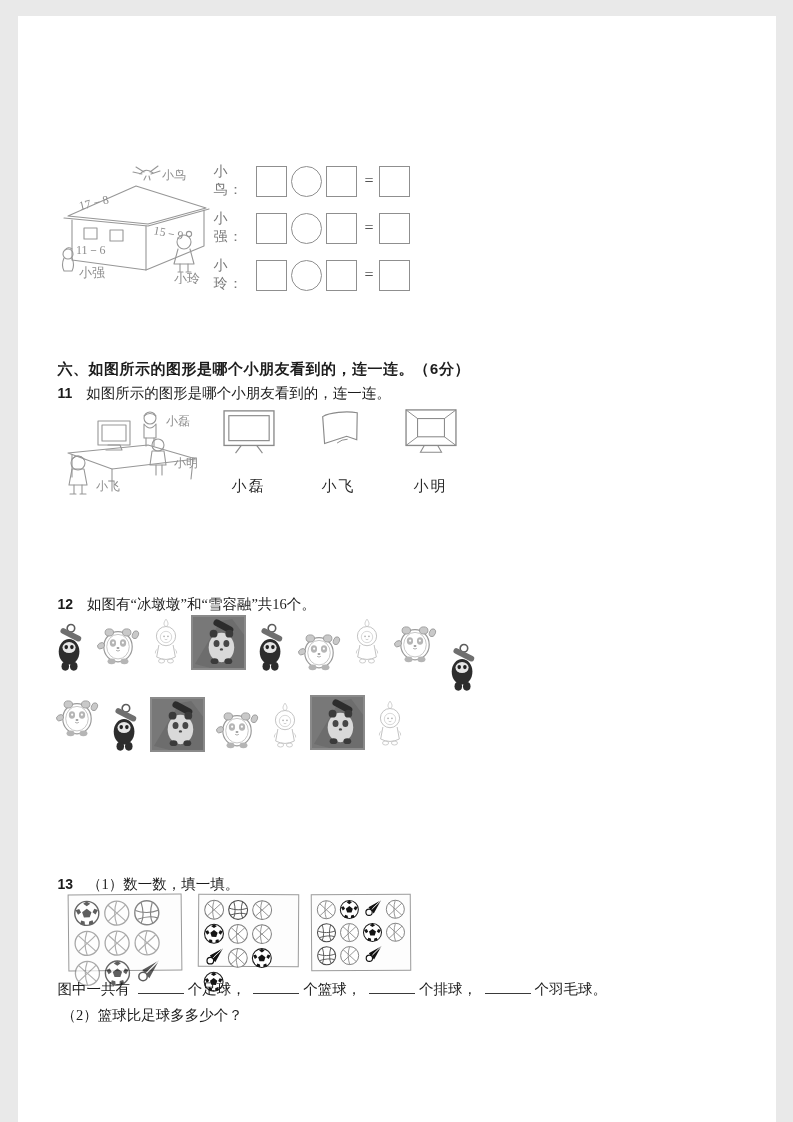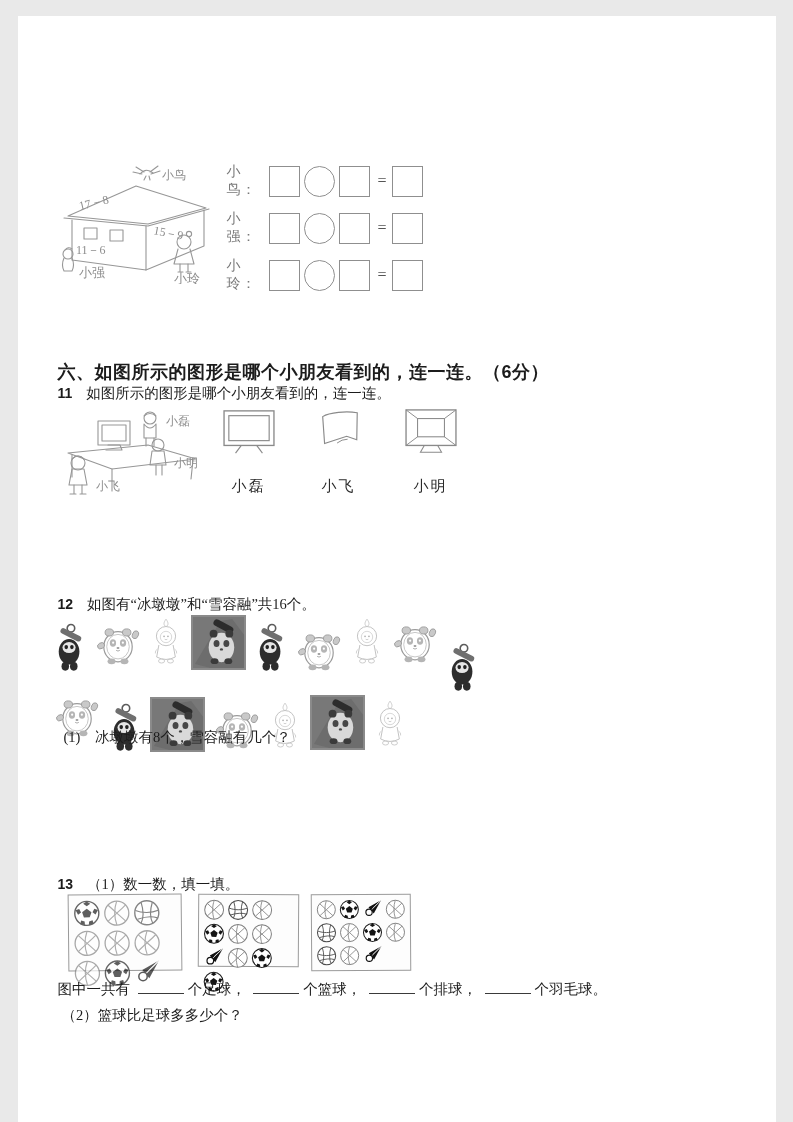--- a/index.html
+++ b/index.html
@@ -1,19 +1,19 @@
 <!DOCTYPE html>
 <html><head>
 <meta charset="utf-8">
 <style>
   html,body{margin:0;padding:0;background:#e9e9e9;}
   .page{position:relative;width:758px;height:1122px;background:#ffffff;margin:16px auto;
         font-family:"Liberation Serif",serif;color:#1c1c1c;overflow:hidden;}
   .abs{position:absolute;}
-  .heading{font-family:Liberation Sans, sans-serif;font-weight:bold;font-size:18px;letter-spacing:.5px;}
+  .heading{font-family:Liberation Mono, monospace;font-weight:bold;font-size:15px;letter-spacing:.5px;}
   .bodyline{font-size:14.5px;}
   .item-no{font-family:"Liberation Sans",sans-serif;font-weight:bold;font-size:14px;margin-right:14px;}
   
   .eq-row{display:flex;align-items:center;margin-bottom:11px;}
   .eq-label{color:#787878;font-size:14px;width:42px;letter-spacing:1px;}
   .eq-box{width:29px;height:29px;border:1.2px solid #8f8f8f;background:#fff;}
   .eq-circle{width:29px;height:29px;border:1.2px solid #8f8f8f;border-radius:50%;margin:0 4px;background:#fff;}
   .eq-eq{color:#555;font-size:16px;margin:0 5px 0 8px;}
   
   .tv-option{position:absolute;width:70px;text-align:center;}
@@ -172,21 +172,21 @@
       <g>
         <circle cx="128" cy="80" r="7"></circle>
         <circle cx="133" cy="72" r="2.6"></circle>
         <path d="M122,87 L118,102 L138,102 L134,87"></path>
         <path d="M124,102 l0,8 M132,102 l0,8 M122,110 l5,0 M130,110 l5,0"></path>
       </g>
       <text x="118" y="121" font-size="13">小玲</text>
     </svg>
   </div>
 
-  <div class="abs" style="left:209px;top:147px;">
+  <div class="abs" style="left:196px;top:147px;">
     <div class="eq-row">
       <span class="eq-label">小鸟：</span>
       <span class="eq-box"></span>
       <span class="eq-circle"></span>
       <span class="eq-box"></span>
       <span class="eq-eq">=</span>
       <span class="eq-box"></span>
     </div>
     <div class="eq-row">
       <span class="eq-label">小强：</span>
@@ -321,21 +321,20 @@
         </svg>
         <svg width="55" height="55" style="margin-top: 2px;">
           <use href="#sym-photo"></use>
         </svg>
         <svg width="32" height="48" style="margin-top: 6px;">
           <use href="#sym-rhon"></use>
         </svg>
       </div>
     </div>
 
-  <div class="abs bodyline" style="left:46px;top:712px;">(1)　冰墩墩有8个，雪容融有几个？</div>
 
   <div class="abs bodyline" style="left:40px;top:859px;">
     <span class="item-no">13</span><span>（1）数一数，填一填。</span>
   </div>
 
   <div class="ball-panel panel-light" id="panel-0" style="left:50px;top:878px;width:114px;height:77px;transform:rotate(-0.6deg);">
       <svg width="28" height="28">
         <use href="#sym-soccer"></use>
       </svg>
       <svg width="28" height="28">

